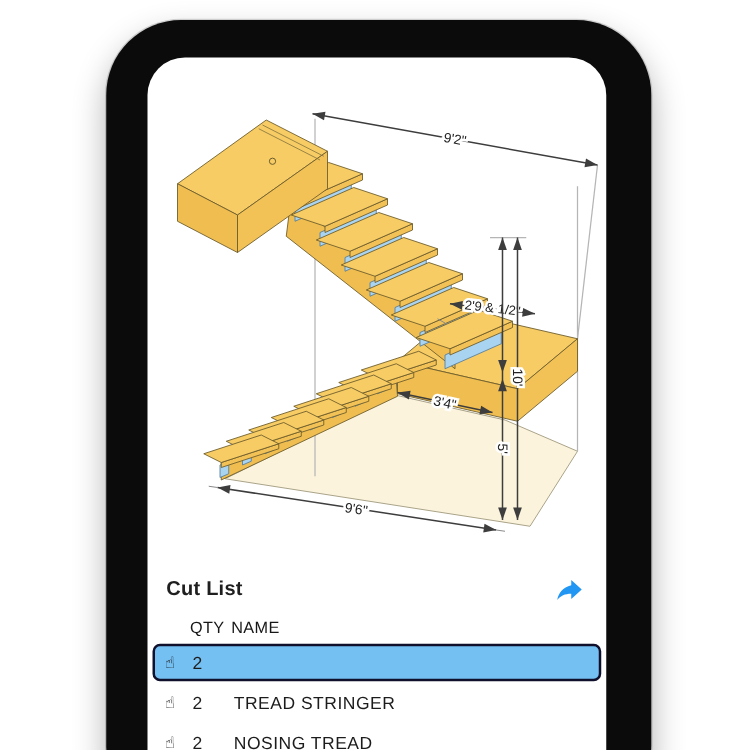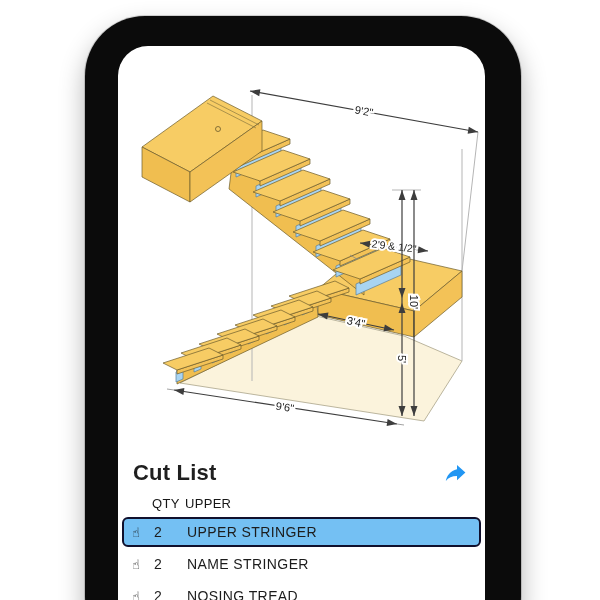--- a/index.html
+++ b/index.html
@@ -5,21 +5,21 @@
   html,body{margin:0;padding:0;background:#ffffff;font-family:"Liberation Sans",sans-serif;}
   .stage{position:relative;width:600px;height:600px;background:#ffffff;overflow:hidden;}
   .phone{position:absolute;left:85px;top:16px;width:436px;height:640px;background:#0b0b0b;
          border-radius:60px;box-shadow:0 0 0 1px rgba(0,0,0,.15),0 12px 26px rgba(0,0,0,.30);}
   .screen{position:absolute;left:33px;top:30px;width:367px;height:610px;background:#ffffff;
           border-radius:30px;overflow:hidden;}
   .drawing-svg{display:block;width:367px;height:400px;}
   .cutlist{position:relative;padding:0;}
   .cutlist-header{display:flex;align-items:center;justify-content:space-between;
                   padding:14px 14px 6px 15px;}
-  .cutlist-title{margin:0;font-size:22px;font-weight:bold;color:#1f1f1f;letter-spacing:.2px;}
+  .cutlist-title{margin:0;font-size:16px;font-weight:bold;color:#1f1f1f;letter-spacing:.2px;}
   .share-btn{width:30px;height:24px;flex:0 0 auto;cursor:pointer;}
   .thead{display:grid;grid-template-columns:22px 33px 1fr;padding:4px 10px 6px 12px;
          font-size:13px;font-weight:normal;color:#171717;letter-spacing:.3px;}
   .rows{display:flex;flex-direction:column;}
   .row{display:grid;grid-template-columns:22px 33px 1fr;align-items:center;
        margin:0 4px 2px 4px;padding:2px 6px 2px 8px;height:22px;
        border:2px solid transparent;border-radius:6px;font-size:14px;color:#1c1c1c;
        letter-spacing:.4px;cursor:pointer;}
   .row.selected{background:#74C0F3;border-color:#10102d;}
   .tap-glyph{font-family:"DejaVu Sans",sans-serif;font-size:13px;color:#161616;line-height:1;}
@@ -177,33 +177,32 @@
           <h2 class="cutlist-title">Cut List</h2>
           <svg class="share-btn" viewBox="0 0 24 24">
             <path fill="#2196F3" d="M13 8.2 V4 L21.4 11.6 L13 19.2 V14.9
                      C7.9 14.9 4.4 16.5 1.8 19.9 C2.9 14.4 6.2 9.9 13 8.2 Z"></path>
           </svg>
         </div>
 
         <div class="thead">
           <span></span>
           <span>QTY</span>
-          <span>UPPER</span>
+          <span>NAME</span>
         </div>
 
         <div class="rows">
           <div class="row selected">
             <span class="tap-glyph">☝</span>
             <span class="qty-cell">2</span>
-            <span class="name-cell">UPPER STRINGER</span>
           </div>
           <div class="row">
             <span class="tap-glyph">☝</span>
             <span class="qty-cell">2</span>
-            <span class="name-cell">NAME STRINGER</span>
+            <span class="name-cell">TREAD STRINGER</span>
           </div>
           <div class="row">
             <span class="tap-glyph">☝</span>
             <span class="qty-cell">2</span>
             <span class="name-cell">NOSING TREAD</span>
           </div>
         </div>
       </div>
 
     </div>

